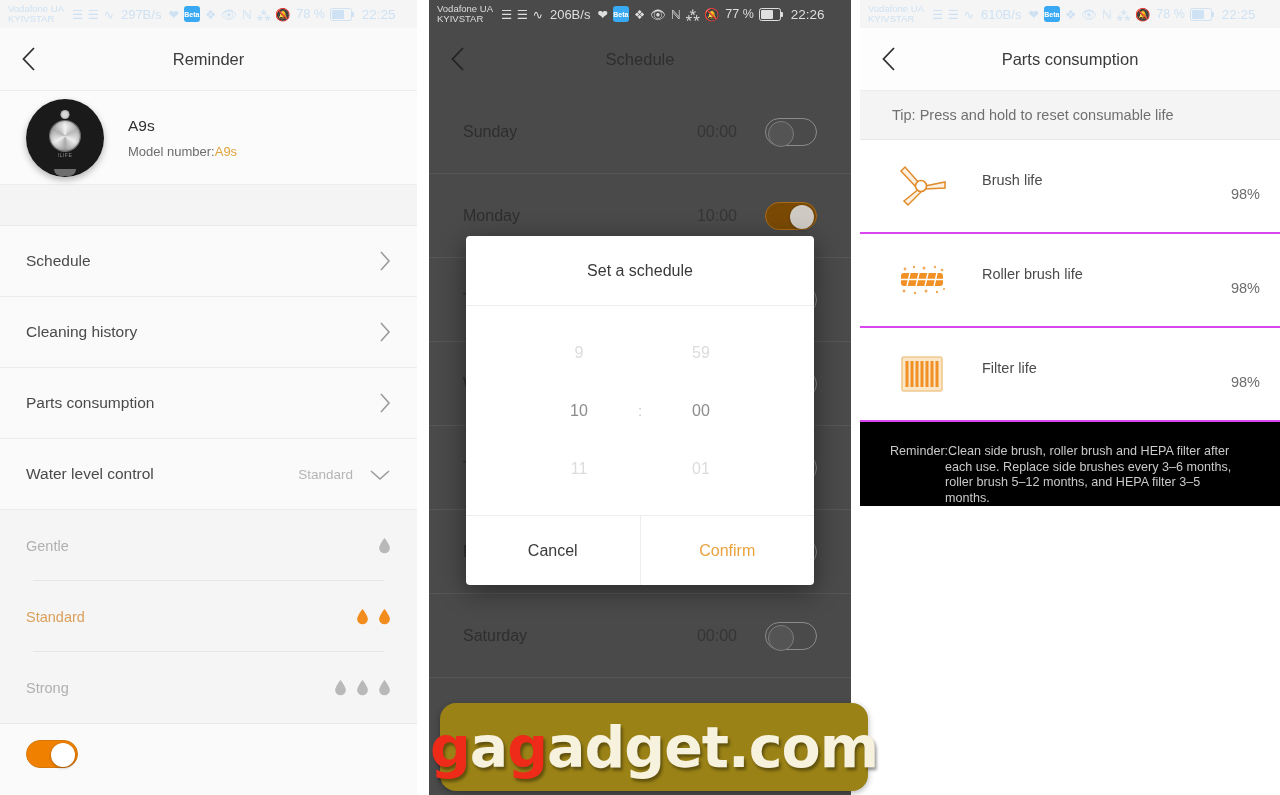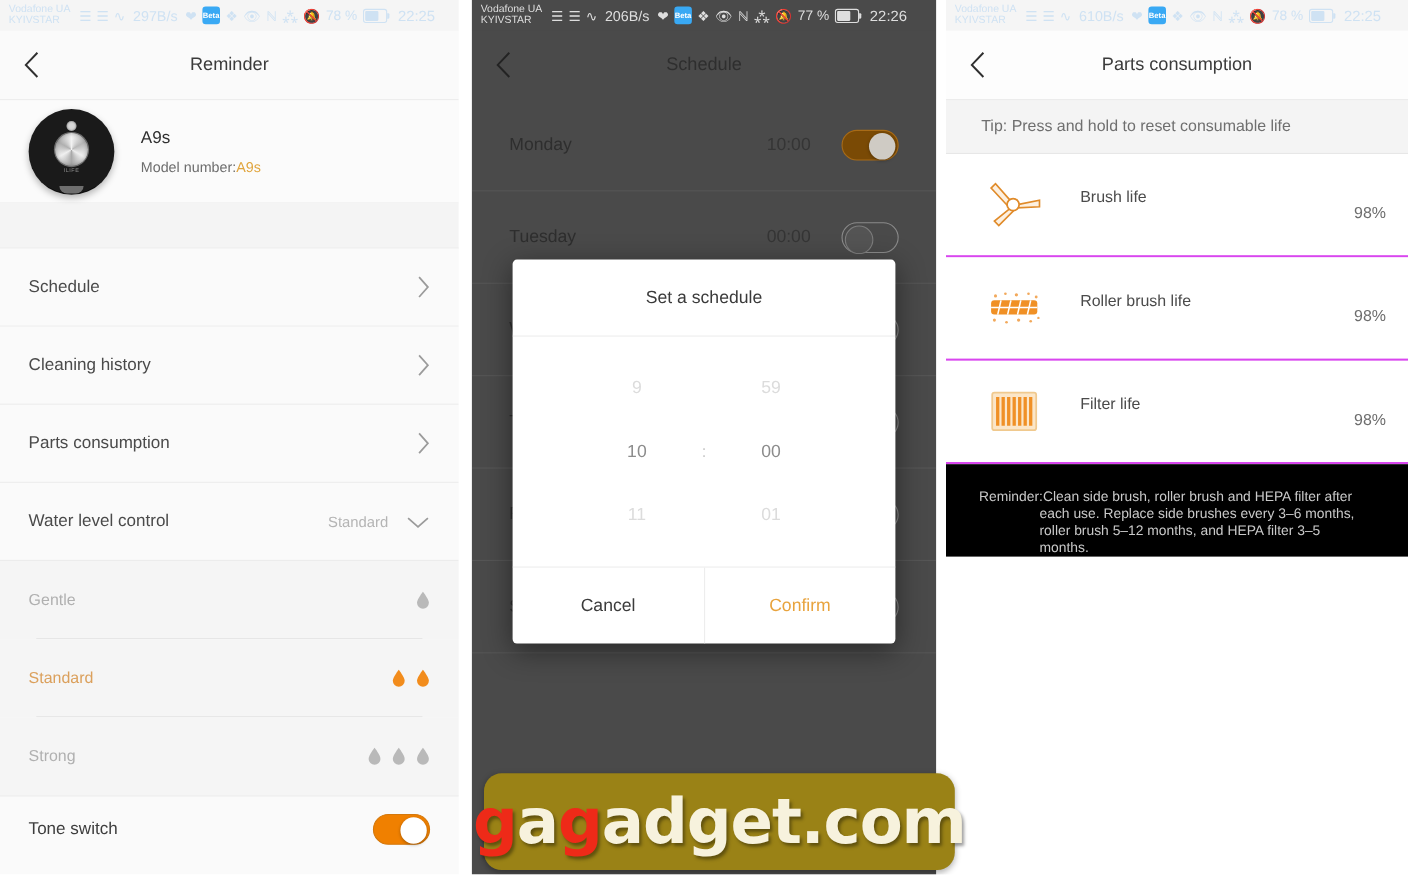--- a/index.html
+++ b/index.html
@@ -342,21 +342,20 @@
             <path d="M7 0.8 C7 0.8 1.2 8.2 1.2 11.6 A5.8 5.8 0 0 0 12.8 11.6 C12.8 8.2 7 0.8 7 0.8 Z" fill="#b9b9b9"></path>
           </svg>
         <svg class="drop" viewBox="0 0 14 18">
             <path d="M7 0.8 C7 0.8 1.2 8.2 1.2 11.6 A5.8 5.8 0 0 0 12.8 11.6 C12.8 8.2 7 0.8 7 0.8 Z" fill="#b9b9b9"></path>
           </svg>
       </span>
 
     </div>
 
     <div class="tone-row">
-      <span class="tone-label">Tone switch</span>
       <span class="toggle on">
           <span class="knob"></span>
         </span>
     </div>
   </div>
 
   <div class="gap"></div>
 
   <div class="panel panel-2">
 
@@ -388,20 +387,27 @@
     <div class="navbar nav-dark">
       <div class="back">
         <svg class="chev" width="17" height="28" viewBox="0 0 17 28">
           <path d="M14 3 L3.5 14 L14 25" fill="none" stroke="#232323" stroke-width="1.8"></path>
         </svg>
       </div>
       <div class="nav-title nav-title-dark">Schedule</div>
     </div>
 
     <div class="sched-list">
+      <div class="sched-row">
+        <span class="sched-day">Sunday</span>
+        <span class="sched-time">00:00</span>
+        <span class="toggle off">
+            <span class="knob"></span>
+          </span>
+      </div>
       <div class="sched-row">
         <span class="sched-day">Monday</span>
         <span class="sched-time">10:00</span>
         <span class="toggle on-dim">
             <span class="knob"></span>
           </span>
       </div>
       <div class="sched-row">
         <span class="sched-day">Tuesday</span>
         <span class="sched-time">00:00</span>

